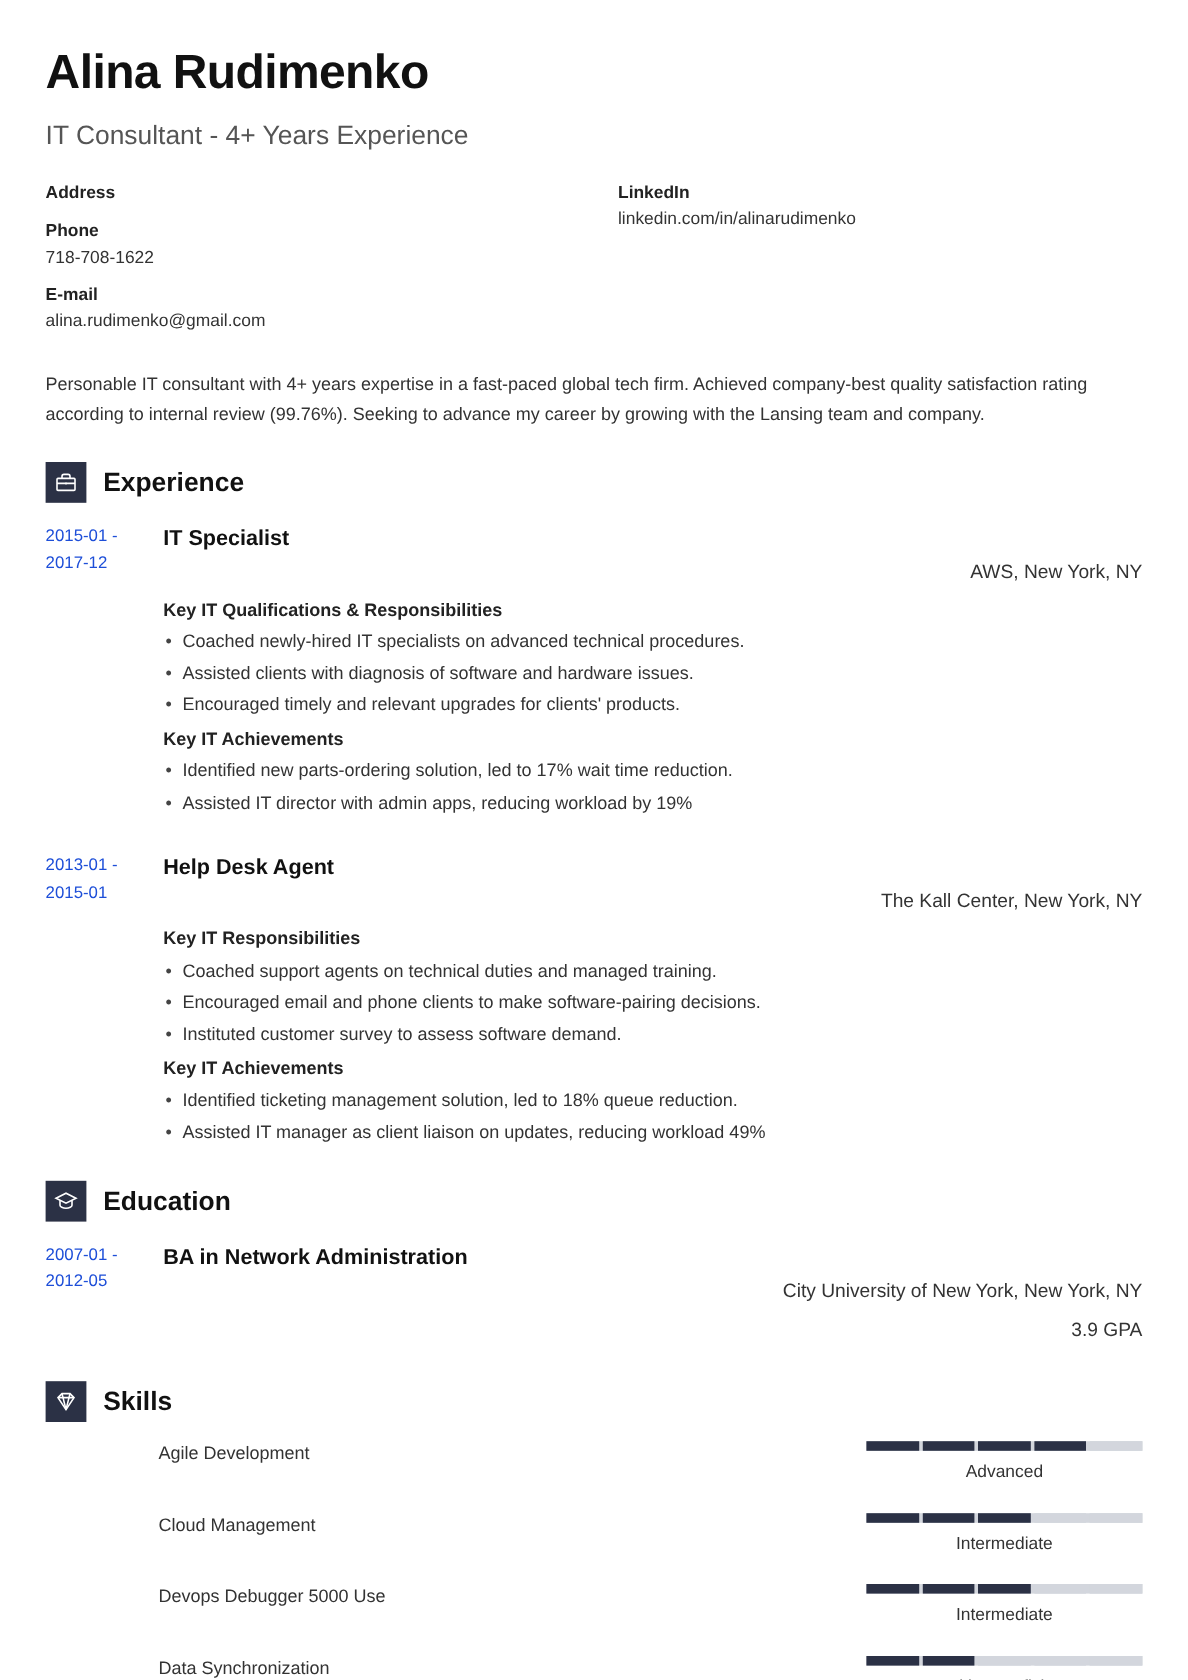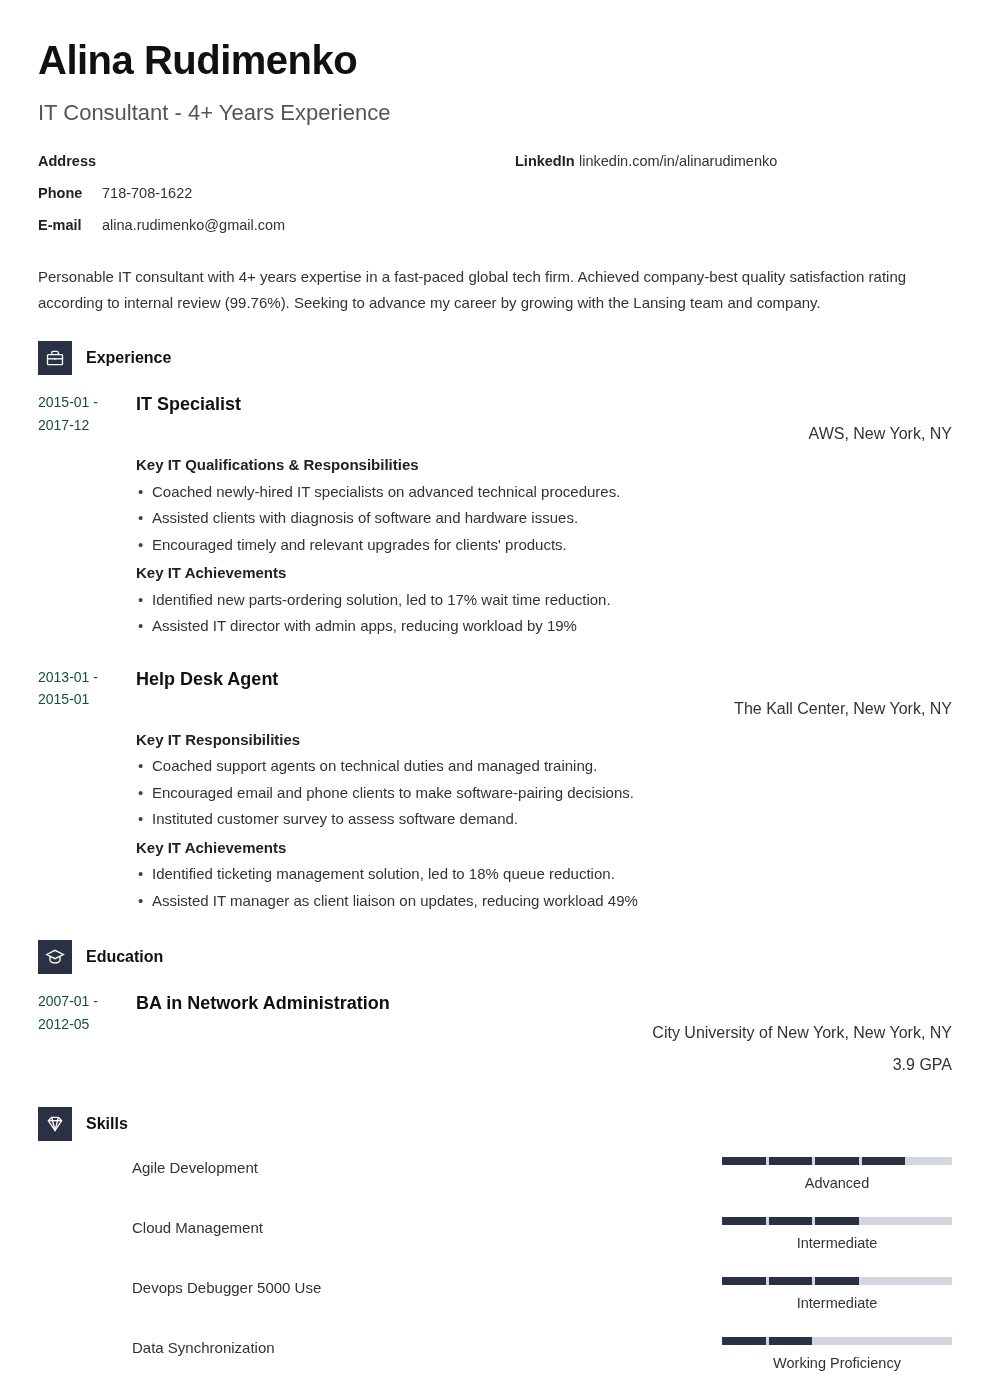--- a/index.html
+++ b/index.html
@@ -28,20 +28,21 @@
   .contact-grid {
     display: flex;
     gap: 40px;
     margin-bottom: 8px;
   }
   .contact-col { flex: 1; }
   .contact-row {
     display: flex;
     margin-bottom: 10px;
     font-size: 14.5px;
+    flex-direction: column;
   }
   .contact-label {
     font-weight: 700;
     width: 64px;
     flex-shrink: 0;
     color: #222;
   }
   .contact-value { color: #333; }
   .summary {
     margin-top: 18px;
@@ -61,34 +62,34 @@
     width: 34px;
     height: 34px;
     background: #2b3145;
     display: flex;
     align-items: center;
     justify-content: center;
     flex-shrink: 0;
   }
   .section-icon svg { width: 20px; height: 20px; stroke: #fff; fill: none; stroke-width: 1.6; }
   .section-title {
-    font-size: 16px;
+    font-size: 22px;
     font-weight: 800;
     color: #111;
   }
   .entry {
     display: flex;
     gap: 20px;
     margin-bottom: 22px;
   }
   .entry-date {
     width: 78px;
     flex-shrink: 0;
     font-size: 14px;
-    color: #14532d;
+    color: #1d4ed8;
     line-height: 1.6;
   }
   .entry-body { flex: 1; }
   .entry-title {
     font-size: 18px;
     font-weight: 800;
     color: #111;
     margin-bottom: 4px;
   }
   .entry-sub {

